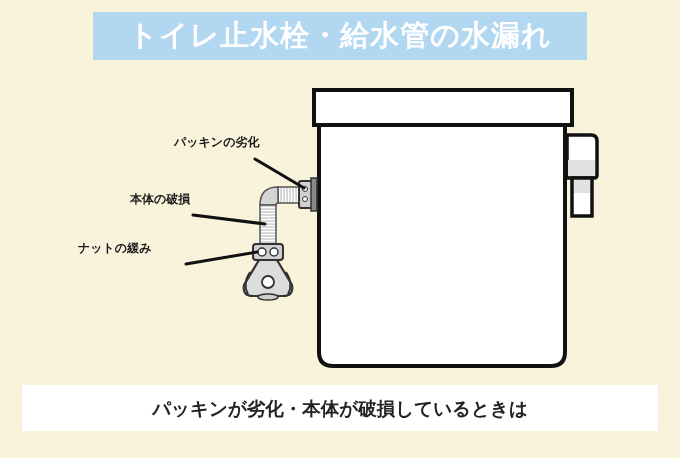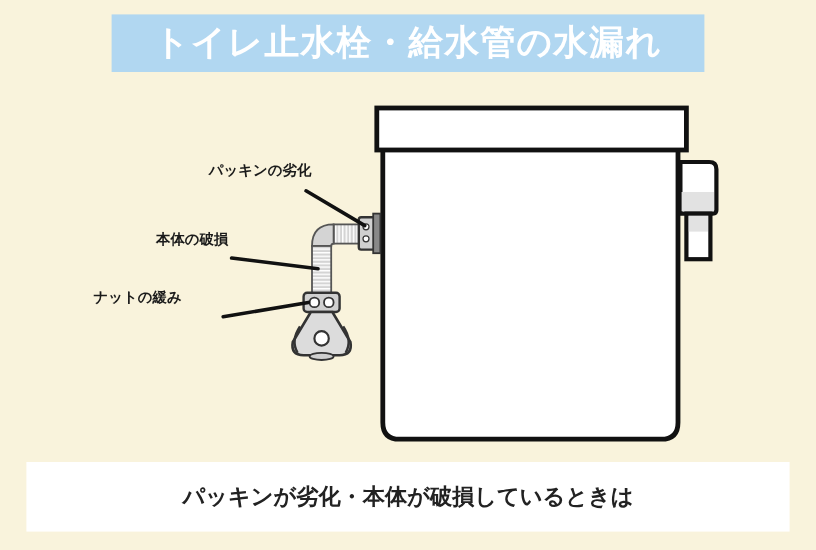--- a/index.html
+++ b/index.html
@@ -14,21 +14,21 @@
     background:#b1d7f1;
     display:flex; align-items:center; justify-content:center;
     color:#ffffff; font-weight:bold; font-size:29px; letter-spacing:1px;
   }
   .diagram { position:absolute; left:0; top:0; width:680px; height:458px; }
   .label {
     position:absolute; font-weight:bold; font-size:12px; color:#1a1a1a;
     white-space:nowrap;
   }
   .caption {
-    position:absolute; left:22px; top:385px; width:636px; height:58px;
+    position:absolute; left:22px; top:385px; width:636px; height:46px;
     background:#ffffff;
     display:flex; flex-direction:row; align-items:center; justify-content:center;
     font-weight:bold; color:#222; font-size:18.5px; line-height:25px;
   }
   .caption span { display:block; white-space:nowrap; }
 </style>
 </head>
 <body>
 
 <div class="banner">

